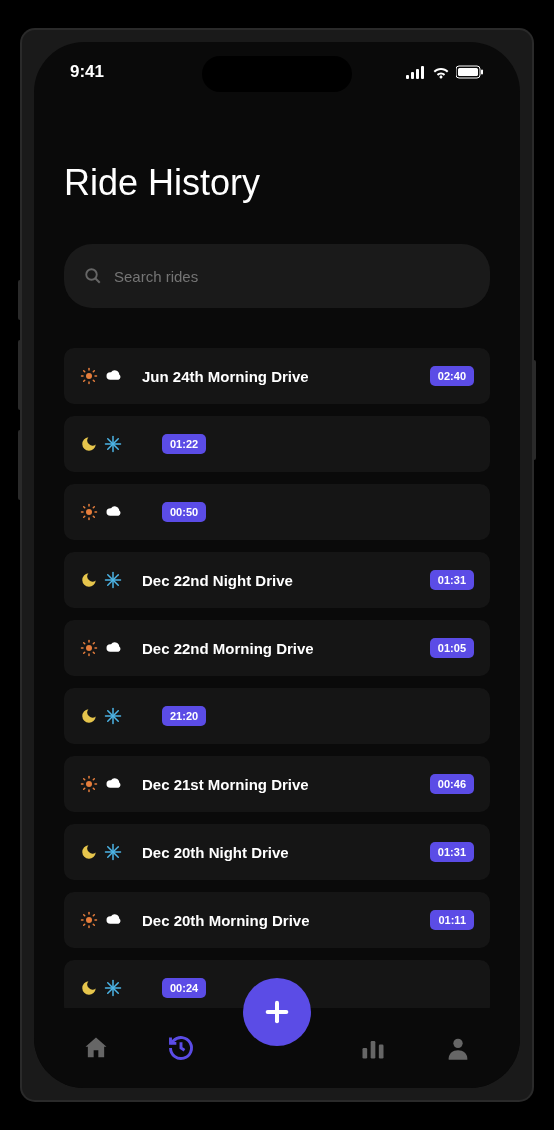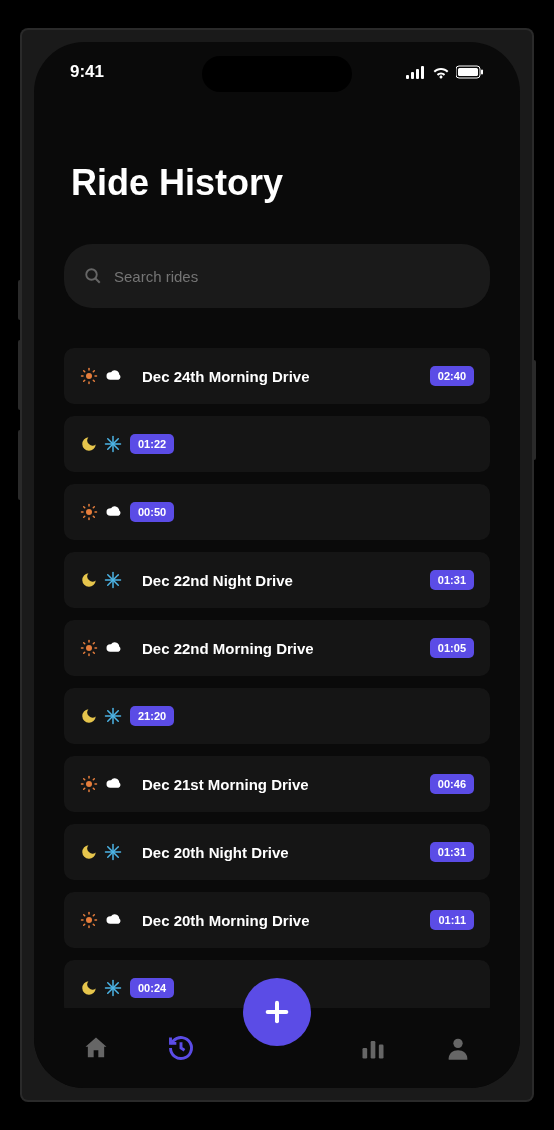--- a/index.html
+++ b/index.html
@@ -13,21 +13,21 @@
       width: 554px;
       height: 1130px;
       display: flex;
       align-items: center;
       justify-content: center;
     }
     .phone-frame {
       width: 510px;
       height: 1070px;
       background: #1a1a1a;
-      border-radius: 6px;
+      border-radius: 13px;
       padding: 12px;
       position: relative;
       box-shadow: 0 0 0 2px #2a2a2a;
     }
     .side-button-left-1 {
       position: absolute;
       left: -4px;
       top: 250px;
       width: 4px;
       height: 40px;
@@ -105,23 +105,22 @@
       top: 60px;
       left: 0;
       right: 0;
       bottom: 80px;
       padding: 60px 30px 0 30px;
       overflow: hidden;
     }
     .page-title {
       color: #fff;
       font-size: 36px;
-      font-weight: 700;
+      font-weight: 400;
       margin-bottom: 40px;
-      margin-left: 7px;
     }
     .search-bar {
       background: #1a1a1a;
       border-radius: 28px;
       height: 64px;
       display: flex;
       align-items: center;
       padding: 0 20px;
       margin-bottom: 40px;
     }
@@ -165,20 +164,21 @@
       flex: 1;
       margin-left: 12px;
     }
     .ride-duration {
       background: #5b4ce6;
       color: #fff;
       font-size: 11px;
       font-weight: 700;
       padding: 4px 8px;
       border-radius: 5px;
+      margin-left: 32px;
     }
     .bottom-nav {
       position: absolute;
       bottom: 0;
       left: 0;
       right: 0;
       height: 80px;
       display: flex;
       align-items: center;
       justify-content: space-around;
@@ -278,21 +278,21 @@
                     <line x1="17.7" y1="6.3" x2="19.1" y2="4.9"></line>
                   </g>
                 </svg>
               </span>
       <span>
                 <svg class="icon-svg" width="20" height="18" viewBox="0 0 24 24" fill="#ffffff">
                   <path d="M18 17H7a5 5 0 0 1 0-10c.3 0 .6 0 1 .1A6 6 0 0 1 19 10a4 4 0 0 1-1 7z"></path>
                 </svg>
               </span>
     </div>
-    <span class="ride-title">Dec 24th Morning Drive</span>
+    <span class="ride-title">Jun 24th Morning Drive</span>
     <span class="ride-duration">02:40</span>
   </div>
           <div class="ride-item">
     <div class="ride-icons">
       <span>
                 <svg class="icon-svg" width="18" height="18" viewBox="0 0 24 24" fill="#e6c54c">
                   <path d="M21 12.8A9 9 0 1 1 11.2 3a7 7 0 0 0 9.8 9.8z"></path>
                 </svg>
               </span>
       <span>

